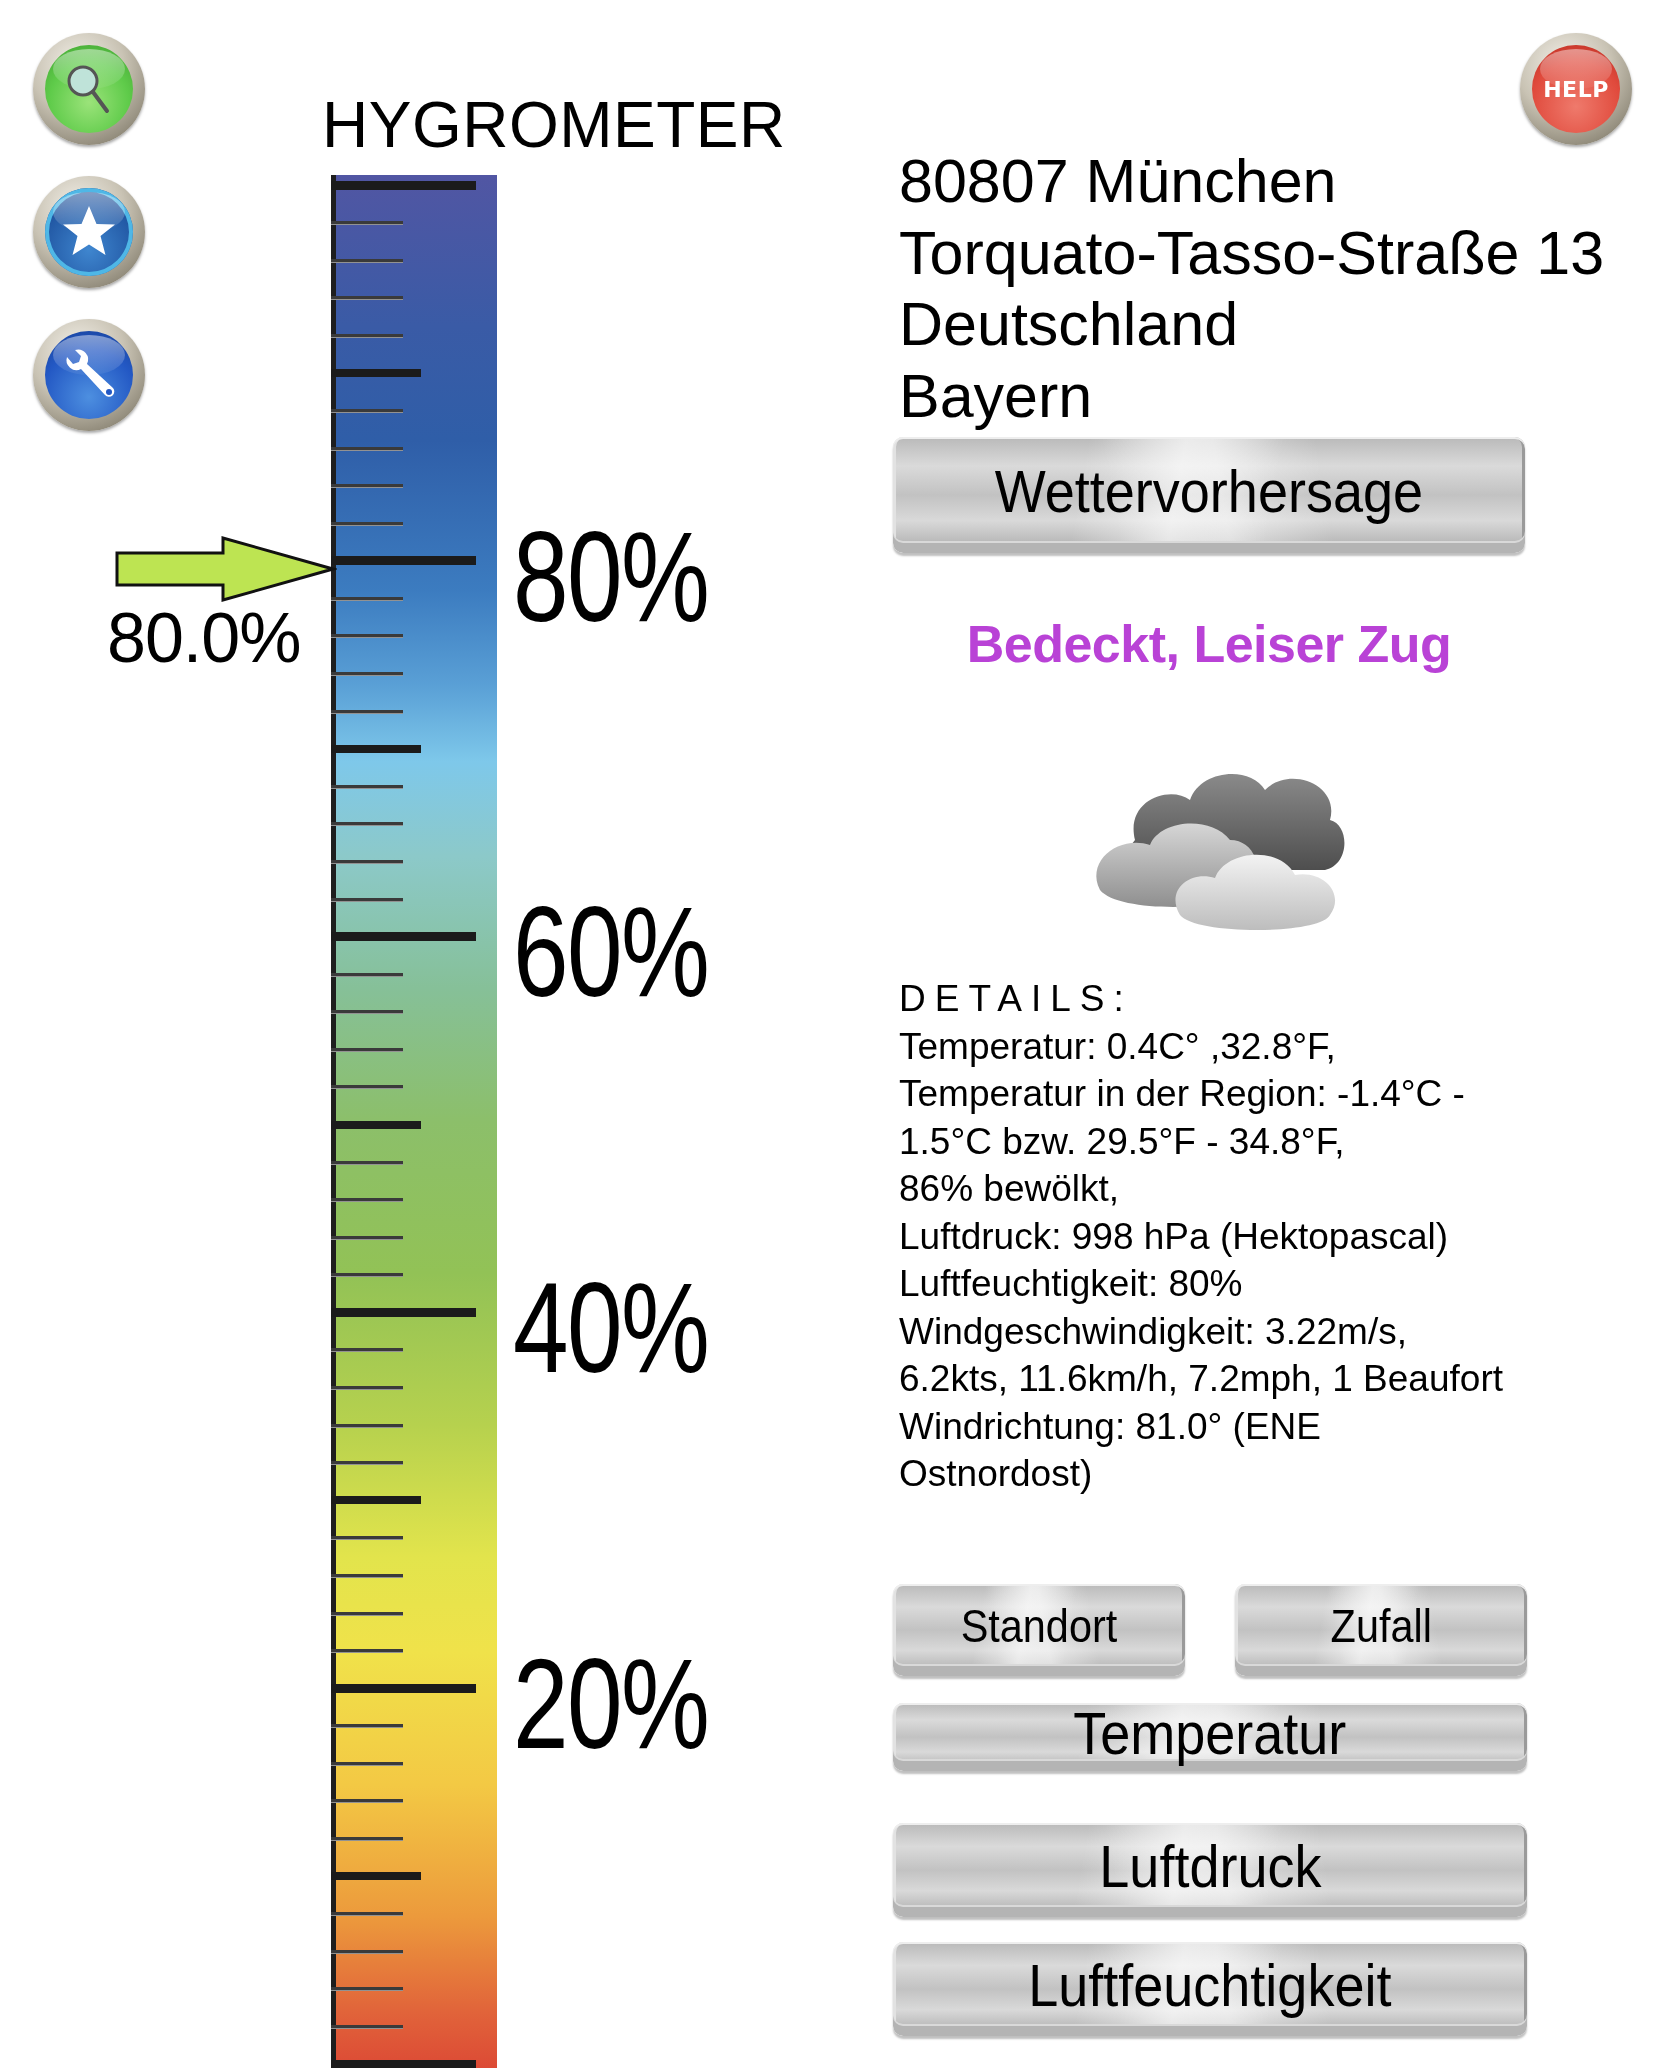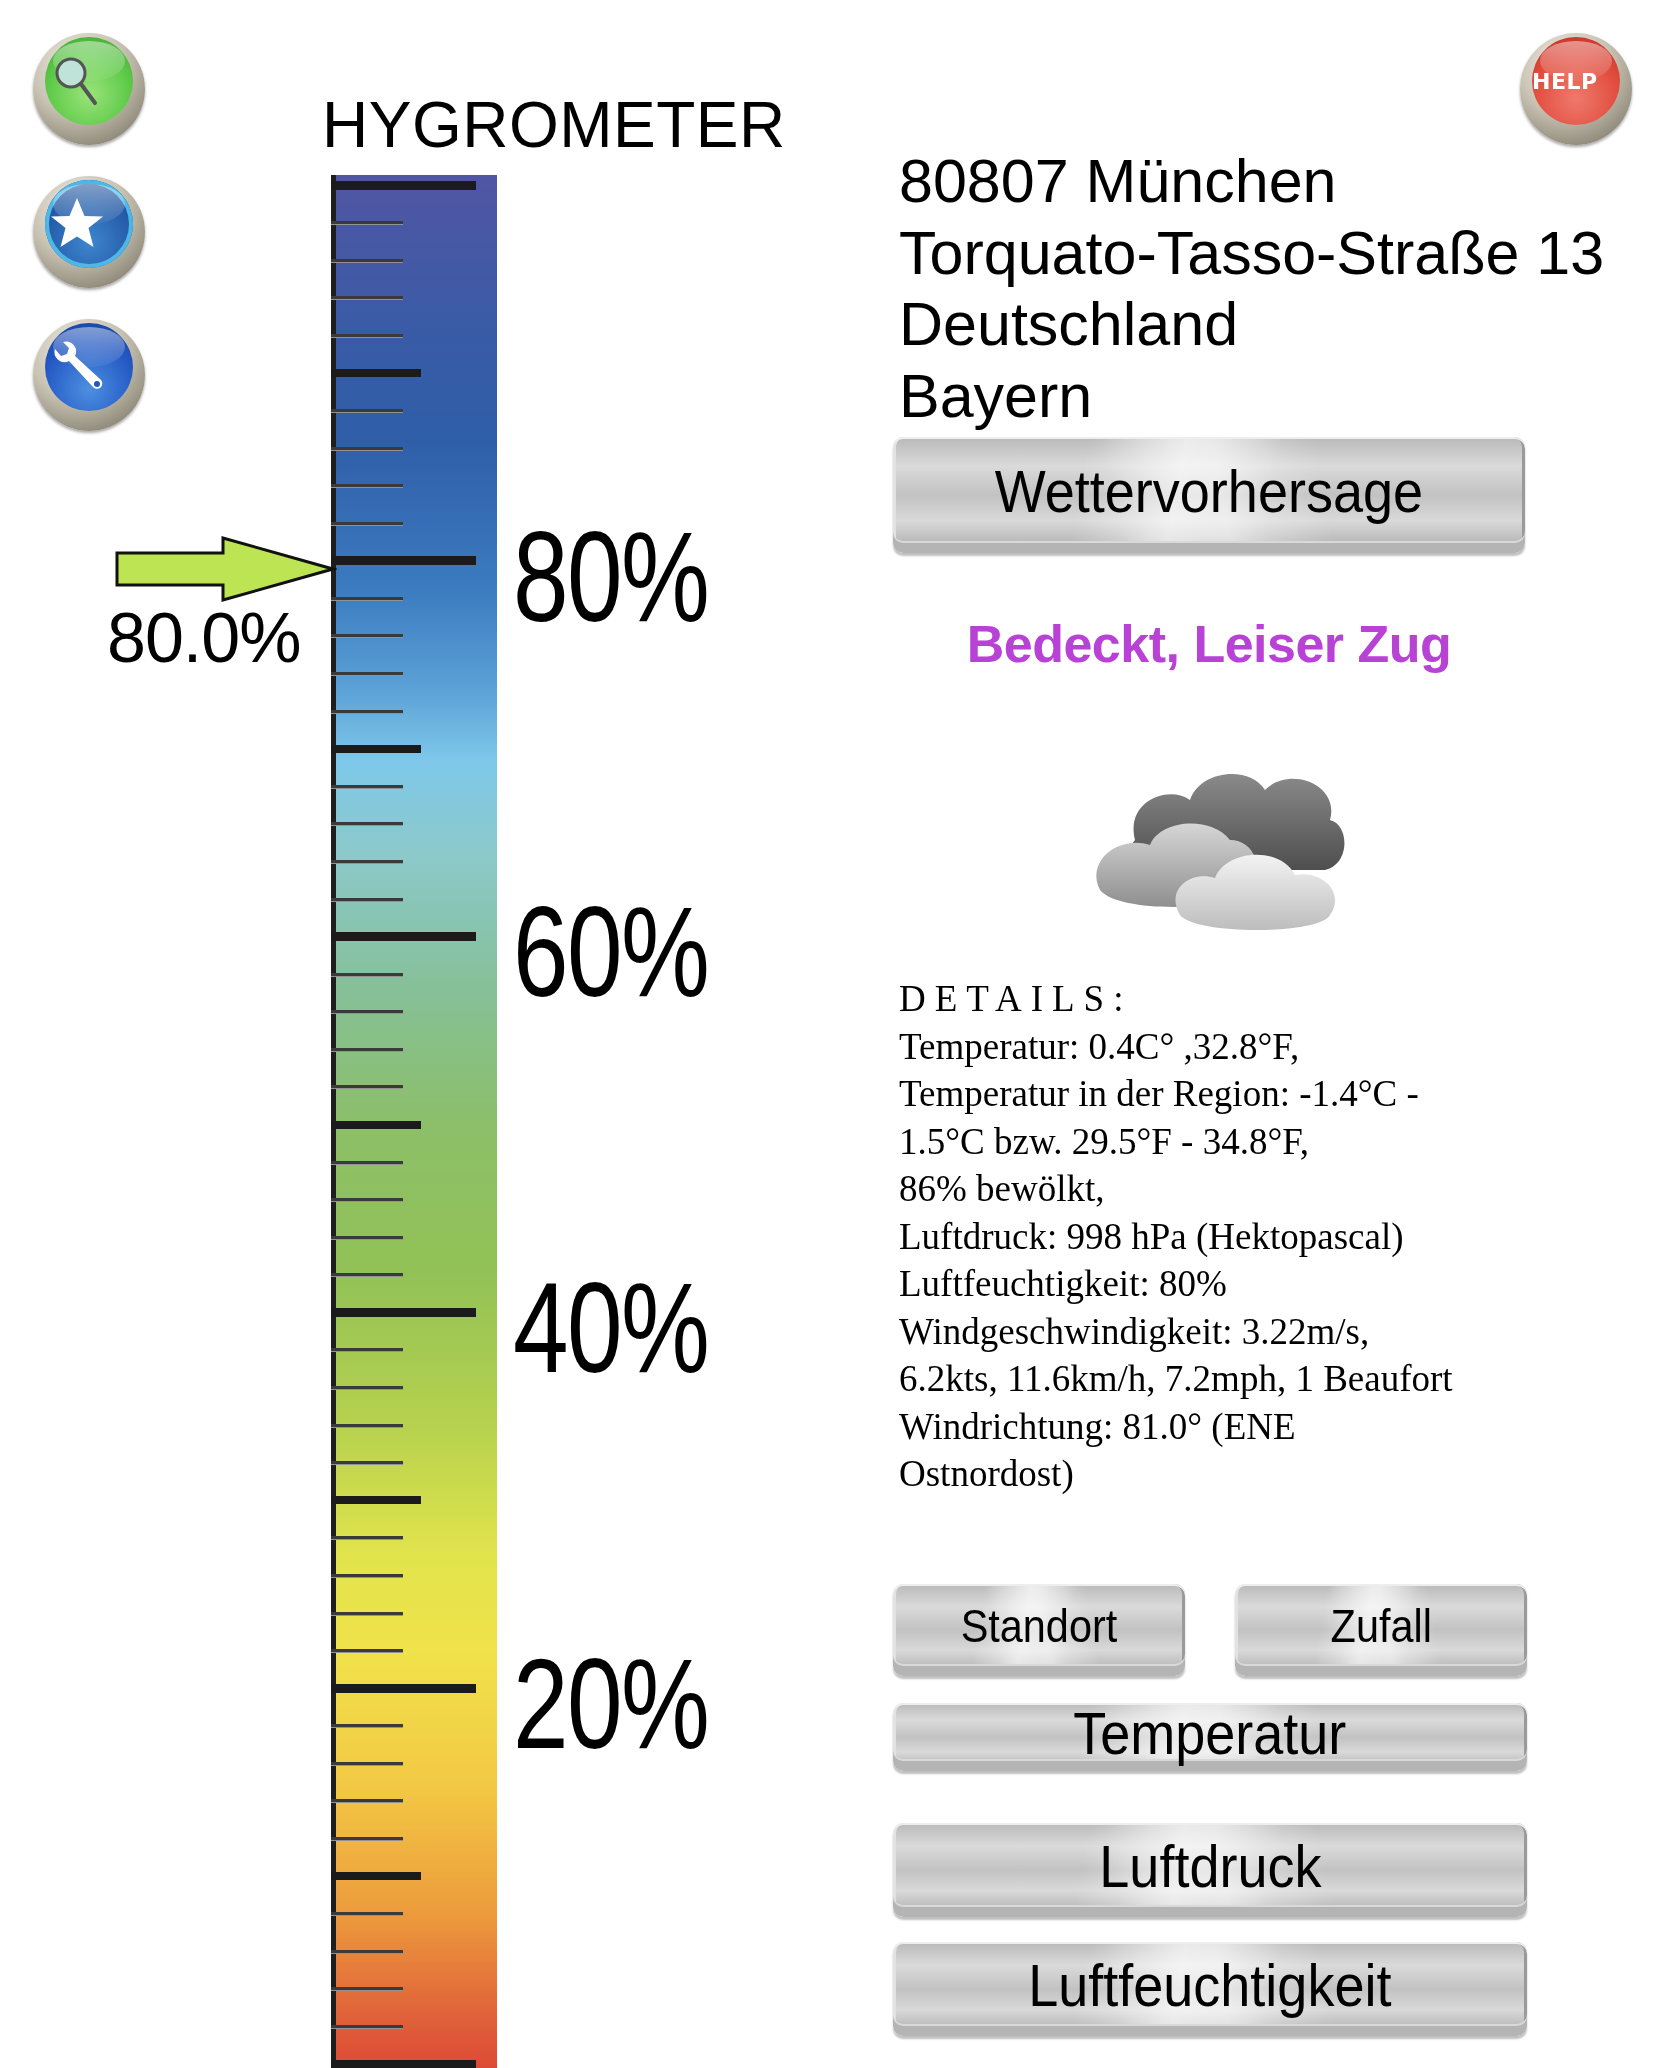--- a/index.html
+++ b/index.html
@@ -4,22 +4,22 @@
 <style>
   html, body { margin:0; padding:0; background:#ffffff; }
   body { width:1668px; height:2068px; position:relative; overflow:hidden;
          font-family:"Liberation Sans", "DejaVu Sans", sans-serif; color:#000; }
   .abs { position:absolute; }
 
   
   .round-btn { position:absolute; width:112px; height:112px; border-radius:50%;
     background:radial-gradient(circle at 40% 30%, #f4f1ea 0%, #c9c3b4 45%, #8e8878 80%, #6f6a5d 100%);
     box-shadow:0 2px 3px rgba(0,0,0,0.35); cursor:pointer; }
-  .round-btn .face { position:absolute; left:12px; top:4px; width:88px; height:88px; border-radius:50%;
-    display:flex; align-items:center; justify-content:flex-start; overflow:hidden; }
+  .round-btn .face { position:absolute; left:12px; top:12px; width:88px; height:88px; border-radius:50%;
+    display:flex; align-items:center; justify-content:center; overflow:hidden; }
   .round-btn .face::after { content:""; position:absolute; left:8px; top:4px; width:72px; height:40px;
     border-radius:50%; background:linear-gradient(rgba(255,255,255,0.45), rgba(255,255,255,0.05)); }
   .face.green { background:radial-gradient(circle at 50% 65%, #9be37a 0%, #5fcb4a 55%, #3d9e2e 100%); }
   .face.blue  { background:radial-gradient(circle at 50% 70%, #3f86cf 0%, #235aa6 60%, #183f80 100%);
                 box-shadow:inset 0 0 0 4px #4fb7e6; }
   .face.blue2 { background:radial-gradient(circle at 50% 75%, #4d8fe0 0%, #2358c4 60%, #173f95 100%); }
   .face.red   { background:radial-gradient(circle at 50% 70%, #ef7a6c 0%, #e04a3c 60%, #b82b20 100%); }
   .help-label { position:relative; z-index:2; color:#fff; font-weight:bold; font-size:22px;
     letter-spacing:0.5px; font-family:"DejaVu Sans", sans-serif; }
 
@@ -56,21 +56,21 @@
     box-shadow: inset 0 2px 0 #eeeeee, inset 0 -10px 0 #b4b4b4, inset 0 -12px 0 #d9d9d9,
                 inset 3px 0 0 #e2e2e2, inset -3px 0 0 #9a9a9a, 0 3px 2px rgba(0,0,0,0.25);
     display:flex; align-items:center; justify-content:center; color:#000; }
   .metal-btn span { display:inline-block; transform:scaleX(0.9); padding-bottom:8px; }
 
   .condition { left:893px; top:614px; width:632px; text-align:center; font-size:52px;
     font-weight:bold; color:#b942d6; letter-spacing:-0.5px; }
 
   .cloud-icon { left:1080px; top:730px; width:270px; height:210px; }
 
-  .details { left:899px; top:975px; font-size:37px; line-height:47.5px;font-family:Liberation Serif, serif; }
+  .details { left:899px; top:975px; font-size:37px; line-height:47.5px; }
   .details .hdr { letter-spacing:9px; }
   .details div { white-space:nowrap; }
 </style>
 </head>
 <body>
 
 <div class="round-btn" style="left:33px; top:33px;">
   <div class="face green">
     <svg width="64" height="64" viewBox="0 0 64 64" style="position:relative;z-index:2">
       <circle cx="26" cy="24" r="14" fill="#bfe3d9" stroke="#555" stroke-width="3"></circle>

